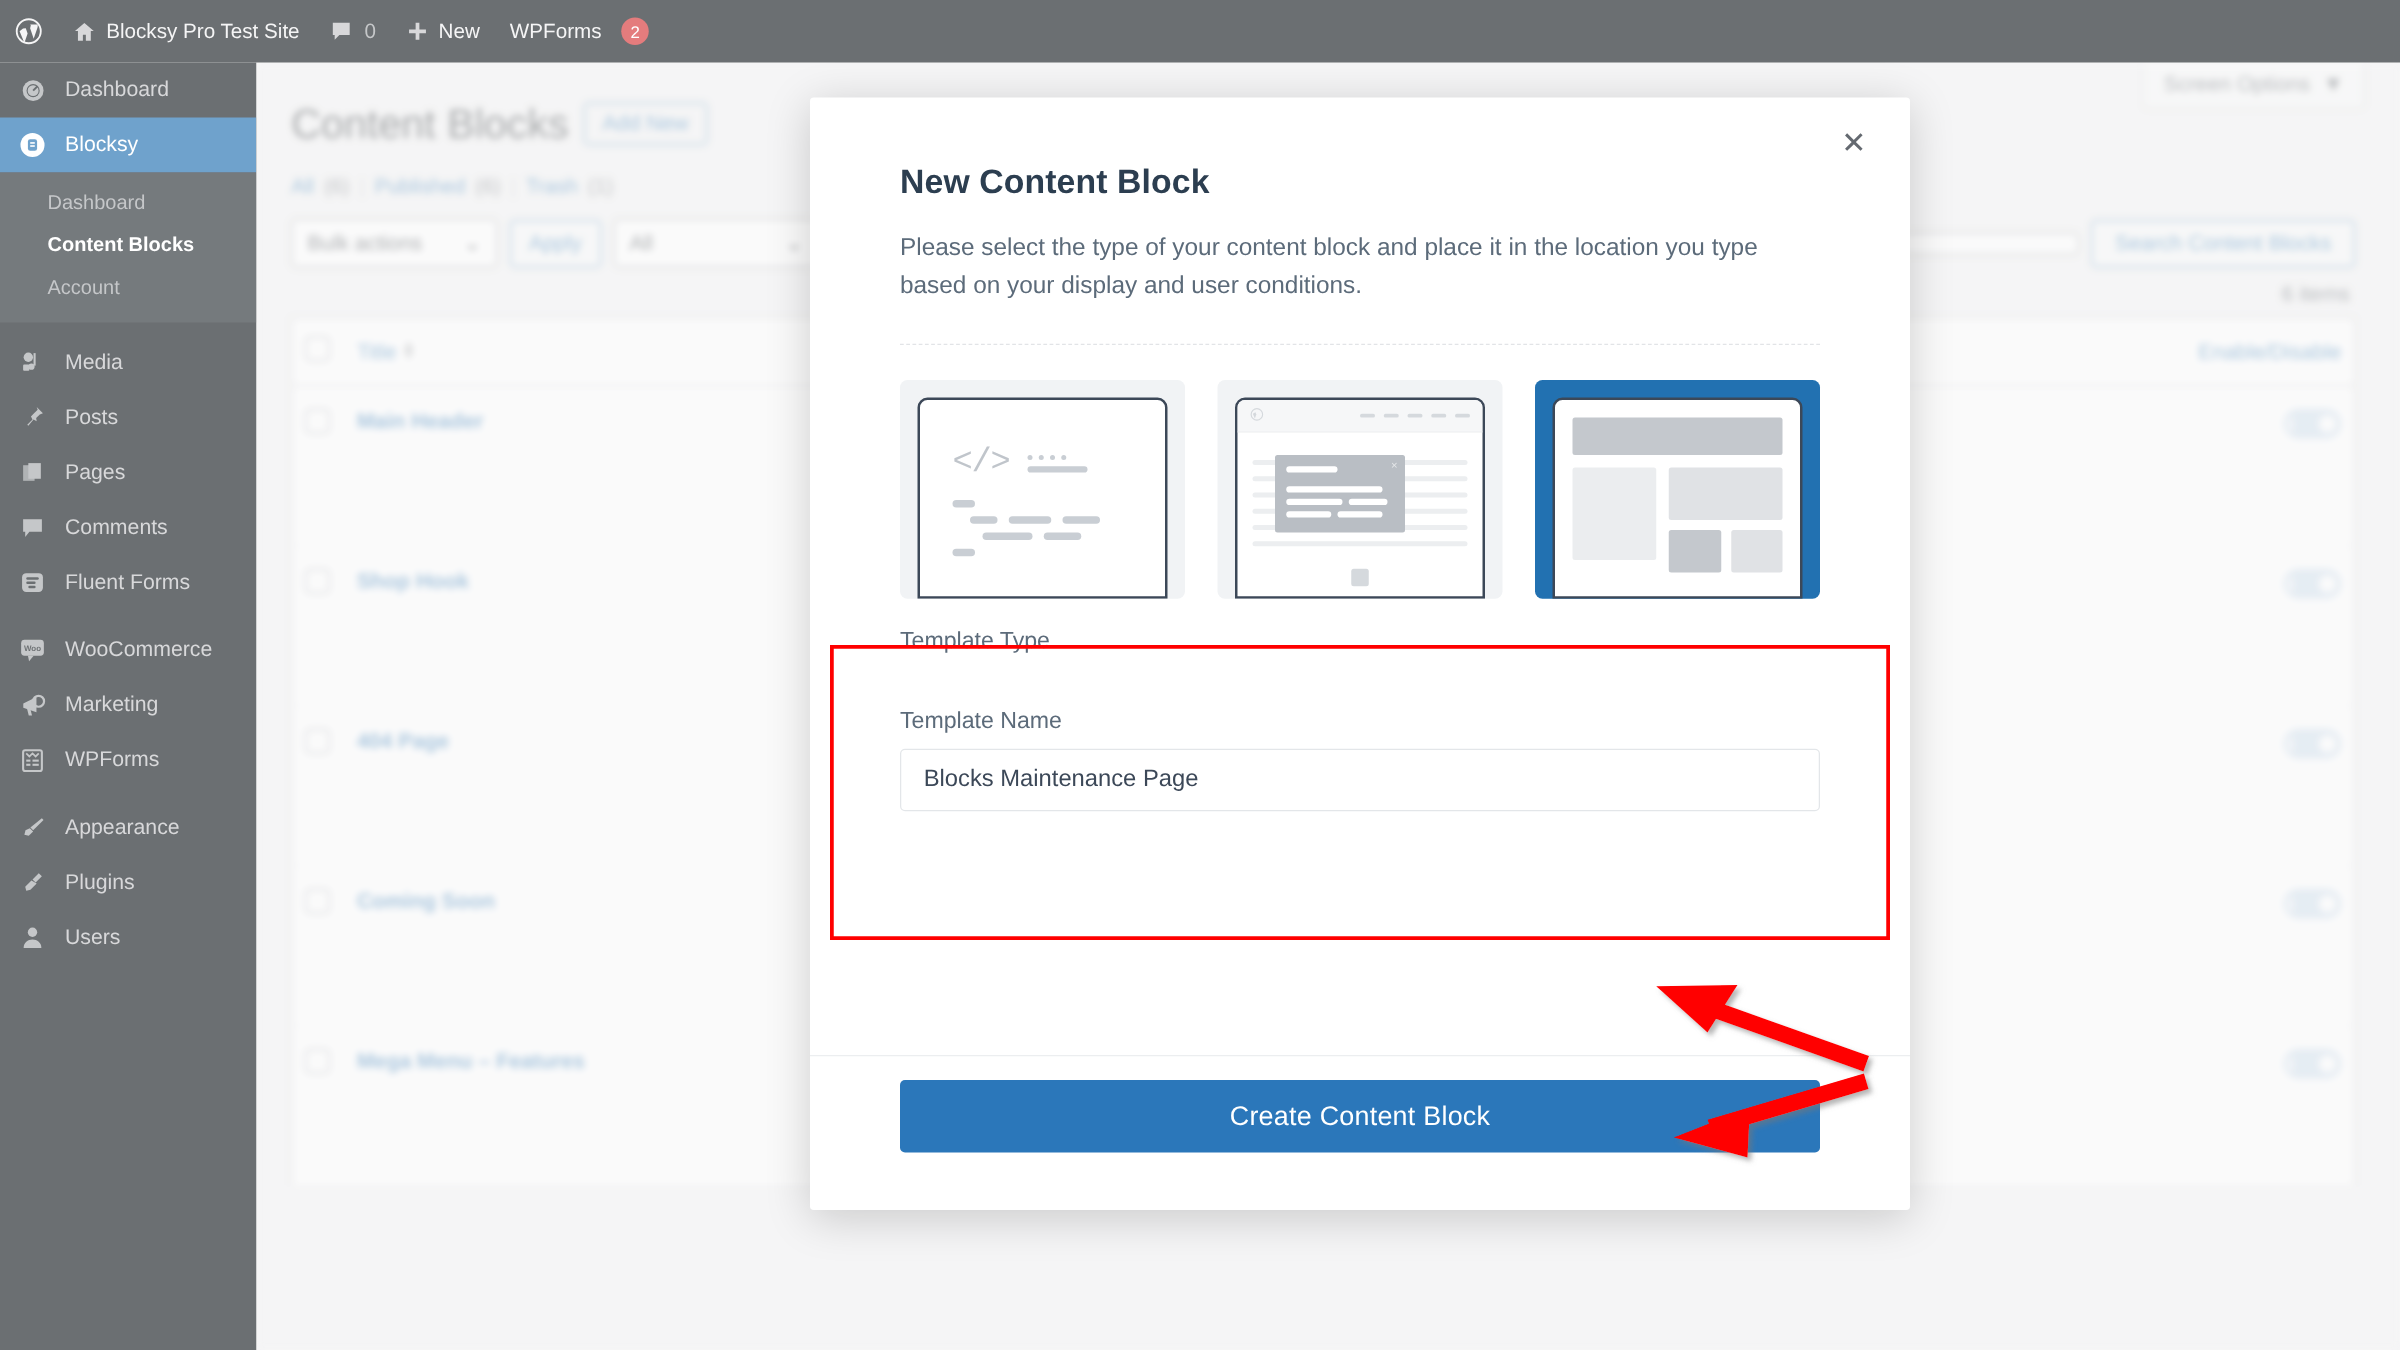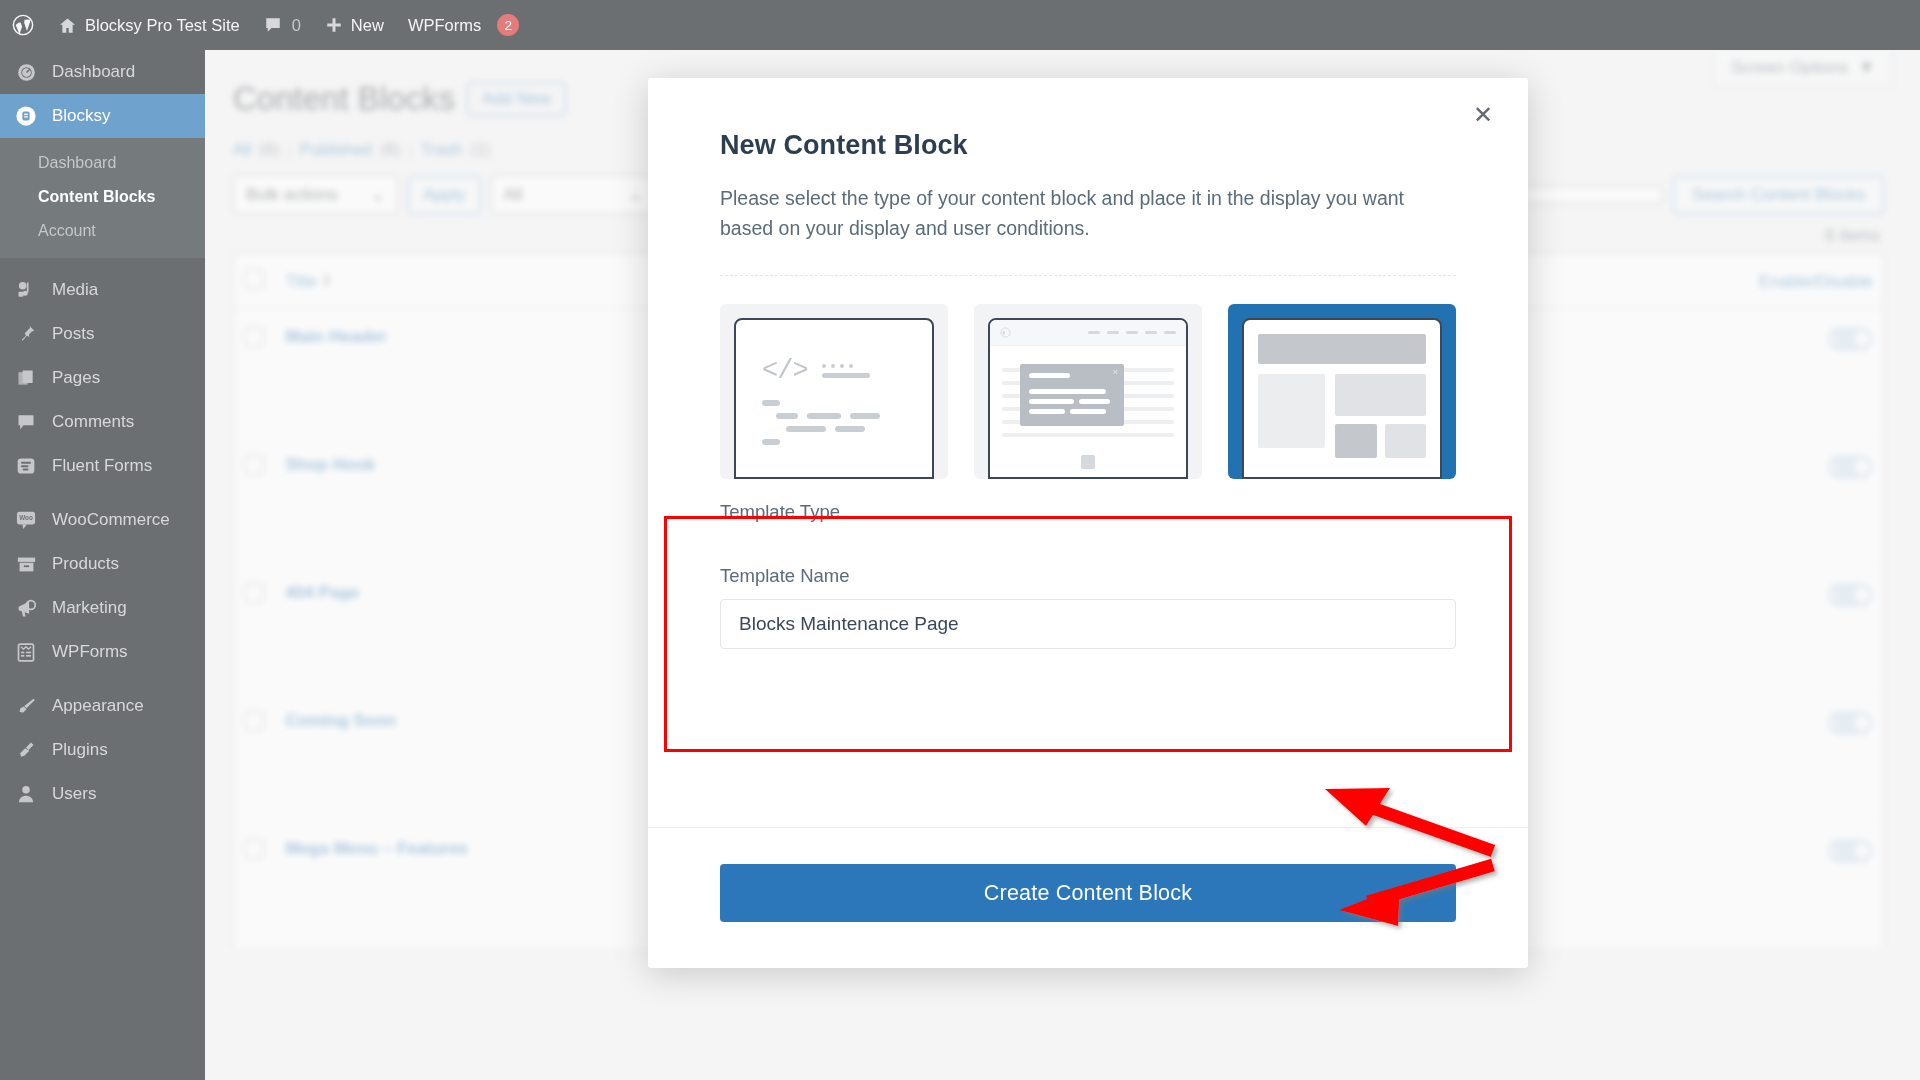--- a/index.html
+++ b/index.html
@@ -197,21 +197,21 @@
     width: 100%; height: 50px; border:1px solid #e3e6e9; border-radius:4px;
     background:#fff; display:flex; align-items:center; padding: 0 18px;
     font-size: 19px; color:#3c4858;
   }
   .select-box .chev { margin-left:auto; color:#3c4858; font-size:15px;}
   .field-gap { height: 30px; }
   .redbox {
     position:absolute; left: 16px; right: 16px; top: 438px; height: 236px;
     border: 3px solid #f00; pointer-events:none; z-index: 95;
   }
-  .modal-footer { margin-top: auto; border-top: 1px solid #eceef0; padding: 36px 72px 46px 72px; }
+  .modal-footer { margin-top: auto; border-top: 1px solid #eceef0; padding: 19px 72px 46px 72px; }
   .create-btn {
     width: 100%; height: 58px; background:#2b77ba; color:#fff;
     border-radius: 4px; display:flex; align-items:center; justify-content:center;
     font-size: 21.5px; letter-spacing:.2px;
   }
   .arrows { position:absolute; inset:0; z-index: 96; pointer-events:none; }
 </style>
 </head>
 <body>
 
@@ -349,30 +349,20 @@
       <span class="mi-icon">
         <svg width="22" height="20" viewBox="0 0 24 22">
             <rect x="2" y="2" width="20" height="14" rx="3" fill="#a7aaad"></rect>
             <path d="M8 16l1 5 4-5z" fill="#a7aaad"></path>
             <text x="12" y="11.5" font-size="7" font-family="Liberation Sans, sans-serif" fill="#1d2327" text-anchor="middle" font-weight="bold">Woo</text>
           </svg>
       </span>
       <span>WooCommerce</span>
     </div>
 
-    <div class="menu-item">
-      <span class="mi-icon">
-        <svg width="21" height="19" viewBox="0 0 24 22">
-            <rect x="2" y="3" width="20" height="5" fill="#a7aaad"></rect>
-            <rect x="4" y="9" width="16" height="10" fill="#a7aaad"></rect>
-            <rect x="9" y="12" width="6" height="2" fill="#1d2327"></rect>
-          </svg>
-      </span>
-      <span>Products</span>
-    </div>
 
 
     <div class="menu-item">
       <span class="mi-icon">
         <svg width="21" height="21" viewBox="0 0 24 24">
             <path d="M3 10l12-6v14L3 14z" fill="#a7aaad"></path>
             <circle cx="17" cy="8" r="5" fill="none" stroke="#a7aaad" stroke-width="2"></circle>
             <path d="M6 13l2 8h3l-2-8z" fill="#a7aaad"></path>
           </svg>
       </span>
@@ -551,21 +541,21 @@
   </div>
 
   <div class="overlay"></div>
 
   <div class="modal">
 
     <div class="modal-close">✕</div>
 
     <div class="modal-body">
       <div class="modal-title">New Content Block</div>
-      <div class="modal-desc">Please select the type of your content block and place it in the display you want based on your display and user conditions.</div>
+      <div class="modal-desc">Please select the type of your content block and place it in the location you type based on your display and user conditions.</div>
       <div class="modal-hr"></div>
 
       <div class="cards">
 
         <div class="card">
           <div class="card-inner">
             <div class="c1-row">
               <span class="c1-code">&lt;/&gt;</span>
               <span>
                 <span class="c1-dots">

